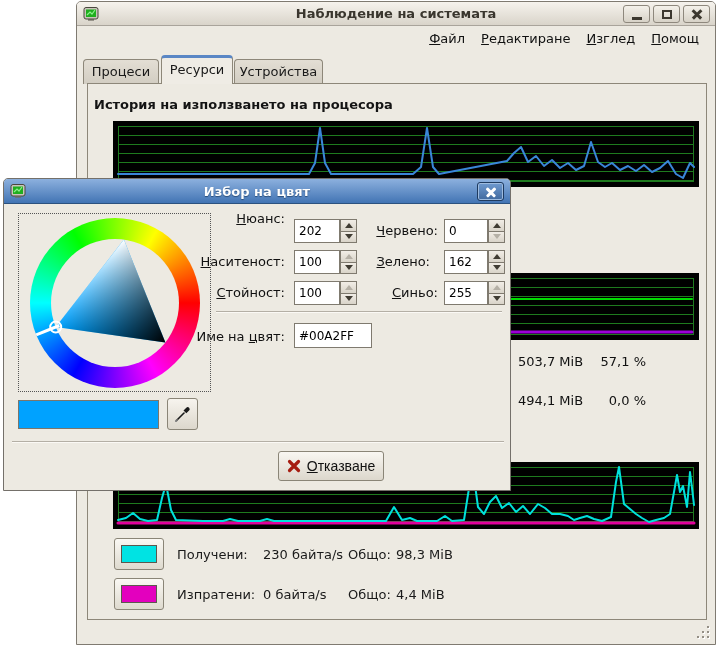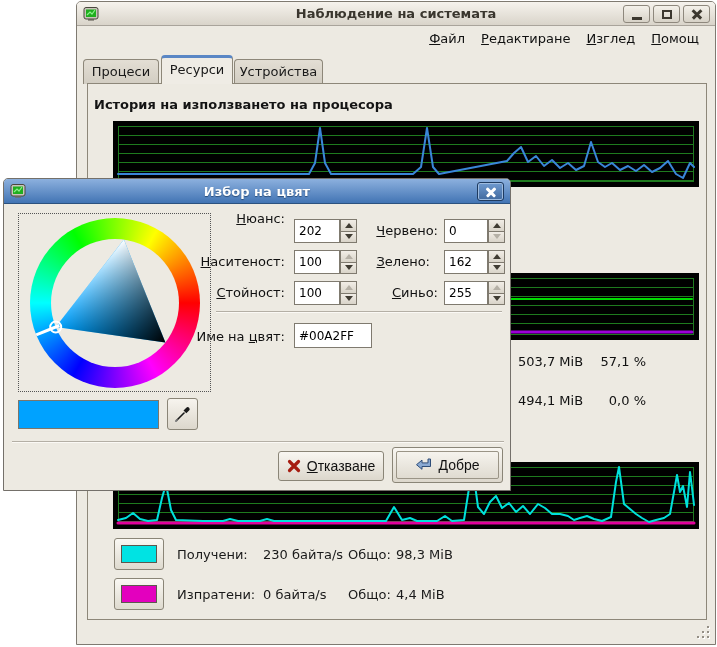--- a/index.html
+++ b/index.html
@@ -311,19 +311,13 @@
 
   <div class="hsep" style="left:8px; top:262px; width:492px;"></div>
 
   <button class="dlg-btn" id="cancel-button" style="left:274px; top:272px; width:106px; height:30px;">
     <svg width="14" height="14" viewBox="0 0 14 14">
       <path d="M2.5 2.5 L11.5 11.5 M11.5 2.5 L2.5 11.5" stroke="#a61d11" stroke-width="3.2" stroke-linecap="round"></path>
     </svg>
     <span><span></span><span class="u">О</span><span>тказване</span></span>
   </button>
 
-  <button class="dlg-btn" id="ok-button" style="left:388px; top:268px; width:111px; height:36px;">
-    <svg width="17" height="14" viewBox="0 0 17 14">
-      <path d="M13 1 h2.5 v7.5 h-8.5 v2.8 l-5.5 -4.6 5.5 -4.6 v2.8 h6 z" fill="#8aa9d2" stroke="#2e4d78" stroke-width="1"></path>
-    </svg>
-    <span><span></span><span class="u">Д</span><span>обре</span></span>
-  </button>
 </div>
 
 </body></html>

